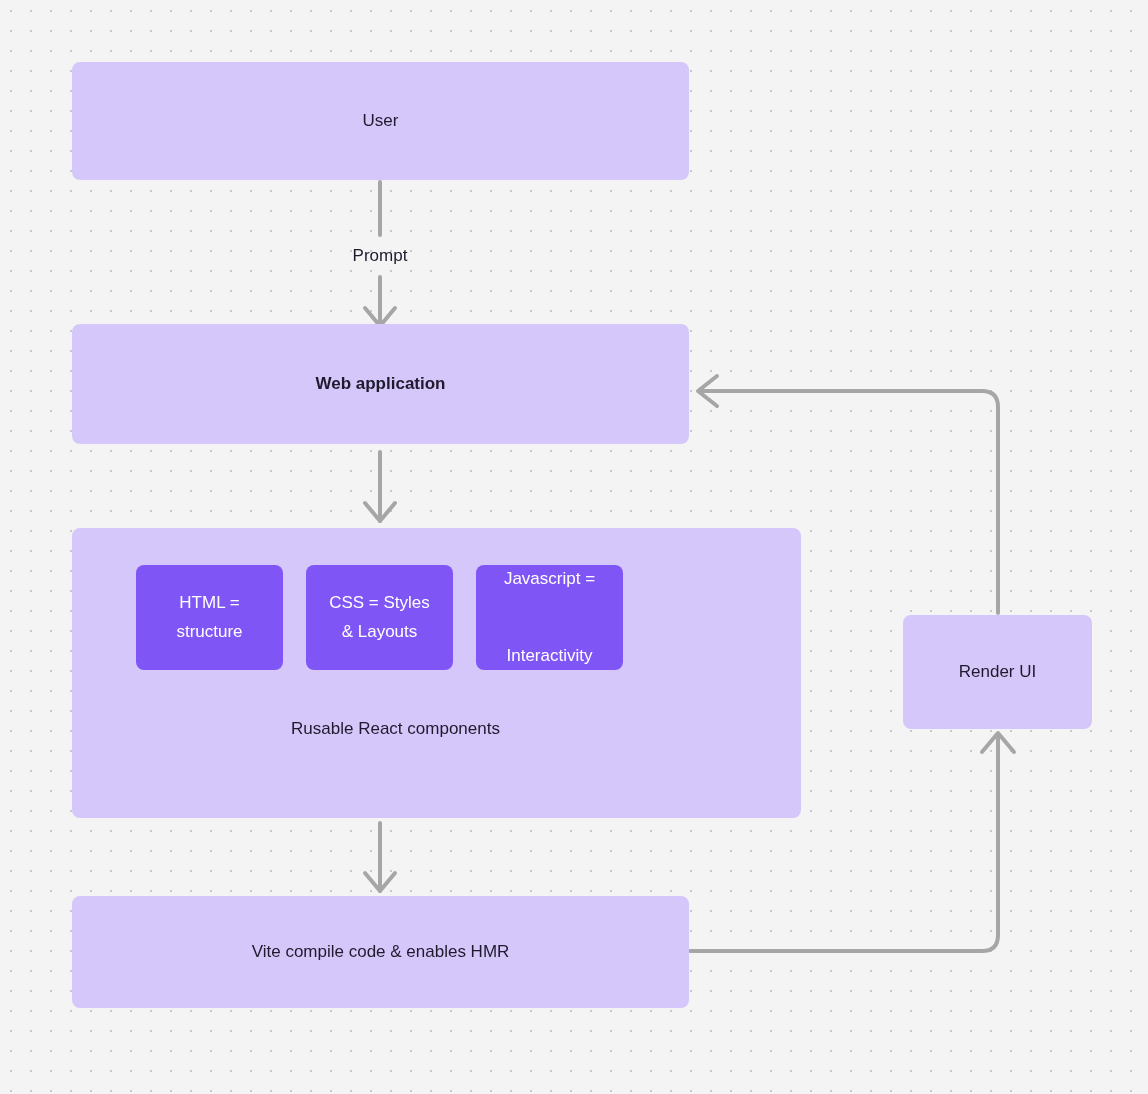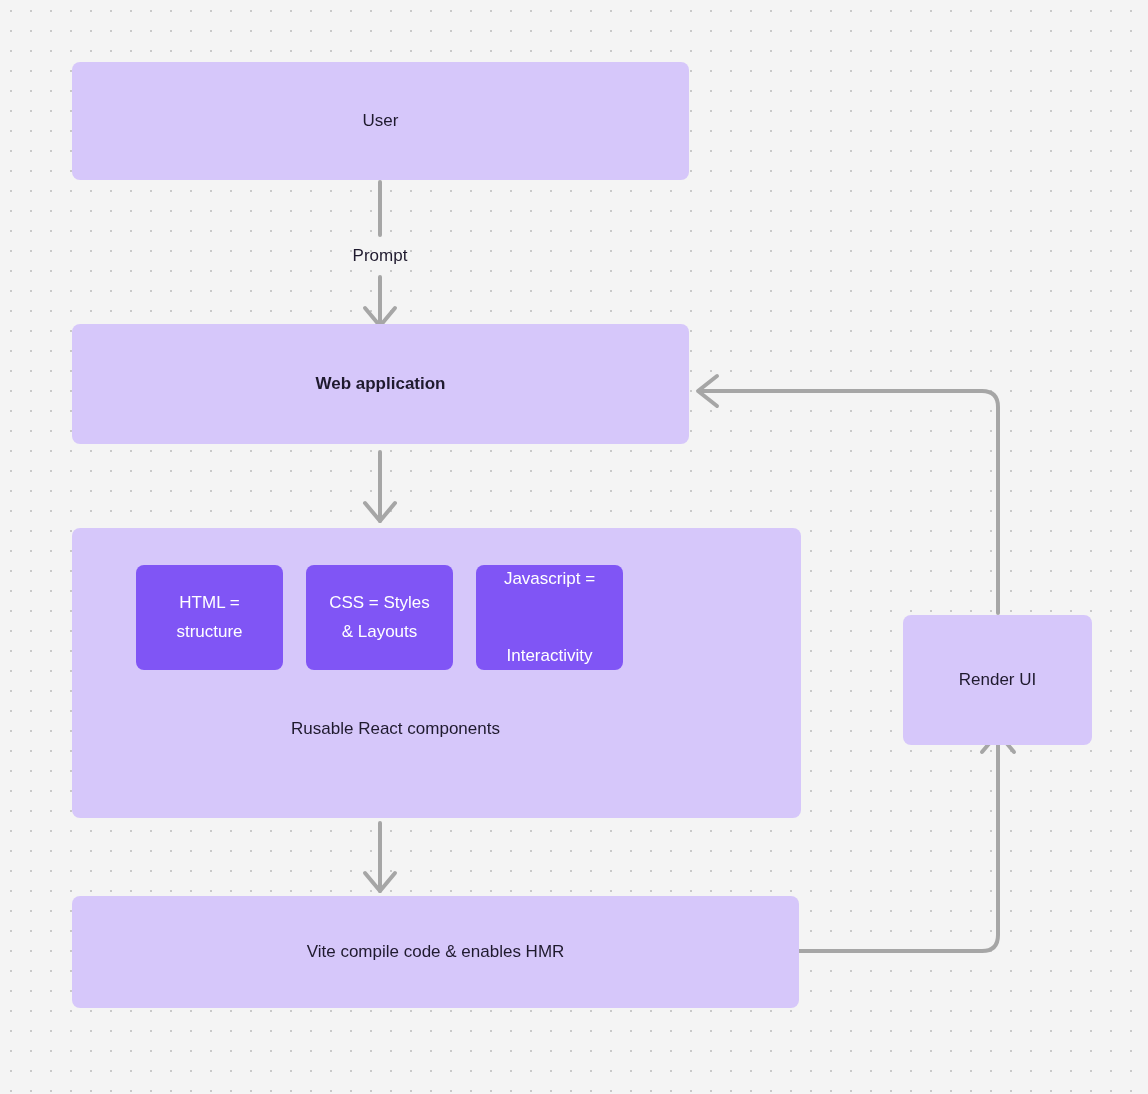--- a/index.html
+++ b/index.html
@@ -136,21 +136,21 @@
     </div>
 
     <div class="node node-inner" style="left:404px; top:37px; width:147px; height:105px; flex-direction:column;gap:48px;">
       <span>Javascript =</span>
       <span>Interactivity</span>
     </div>
 
     <div class="group-label" style="left:15px; top:190px; width:617px;">Rusable React components</div>
   </div>
 
-  <div class="node node-outer" style="left:72px; top:896px; width:727px; height:112px;">
+  <div class="node node-outer" style="left:72px; top:896px; width:617px; height:112px;">
     <span>Vite compile code &amp; enables HMR</span>
   </div>
 
-  <div class="node node-outer" style="left:903px; top:615px; width:189px; height:130px;">
+  <div class="node node-outer" style="left:903px; top:615px; width:189px; height:114px;">
     <span>Render UI</span>
   </div>
 
 </div>
 
 </body></html>

